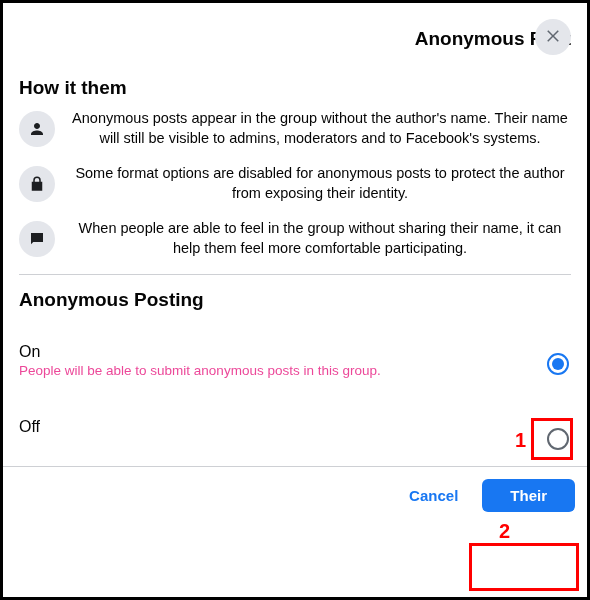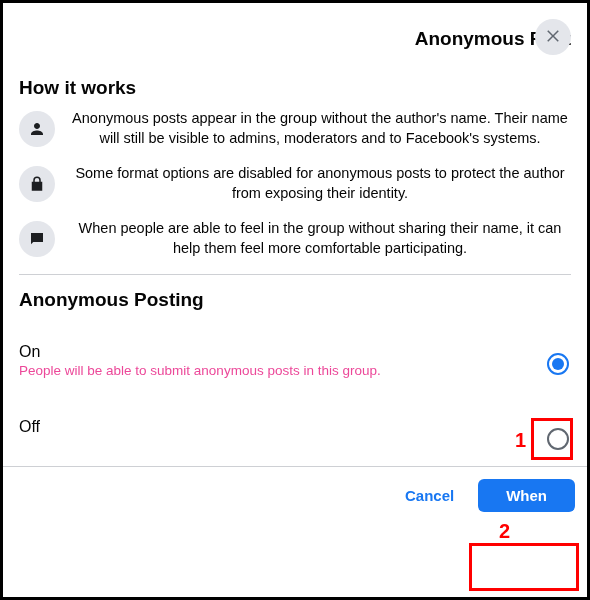--- a/index.html
+++ b/index.html
@@ -171,21 +171,21 @@
       <div class="title">Anonymous Post</div>
       <div class="close-btn">
         <span>
           <svg viewBox="0 0 24 24">
               <path d="M18.3 5.71L12 12.01l-6.3-6.3-1.41 1.41 6.3 6.3-6.3 6.29 1.41 1.42 6.3-6.3 6.3 6.3 1.41-1.42-6.3-6.29 6.3-6.3z" fill="#606770"></path>
             </svg>
         </span>
       </div>
     </div>
 
-    <div class="section-title">How it works</div>
+    <div class="section-title">How it them</div>
 
     <div class="info-row">
       <div class="icon-badge">
         <svg viewBox="0 0 24 24">
             <path d="M12 12c2.2 0 4-1.8 4-4s-1.8-4-4-4-4 1.8-4 4 1.8 4 4 4zm0 2c-3.3 0-8 1.4-8 5v1h16v-1c0-3.6-4.7-5-8-5z"></path>
           </svg>
       </div>
       <div class="info-text">Anonymous posts appear in the group without the author's name. Their name will still be visible to admins, moderators and to Facebook's systems.</div>
     </div>
 
@@ -224,21 +224,21 @@
       <div class="option-texts">
         <div class="option-label">Off</div>
       </div>
       <div class="radio"></div>
     </div>
 
   </div>
 
   <div class="footer">
     <button class="btn-cancel">Cancel</button>
-    <button class="btn-save">When</button>
+    <button class="btn-save">Their</button>
   </div>
 
   <div class="anno-box" style="left:528px; top:415px; width:42px; height:42px;"></div>
   <div class="anno-num" style="left:512px; top:426px;">1</div>
 
   <div class="anno-box" style="left:466px; top:540px; width:110px; height:48px;"></div>
   <div class="anno-num" style="left:496px; top:517px;">2</div>
 
 </div>
 

